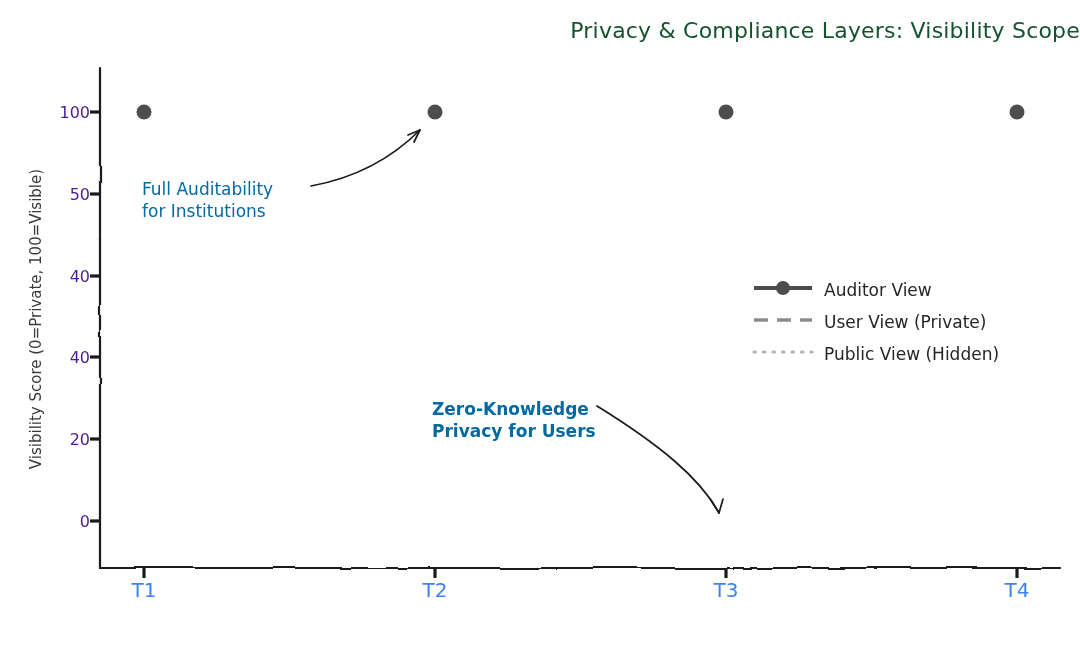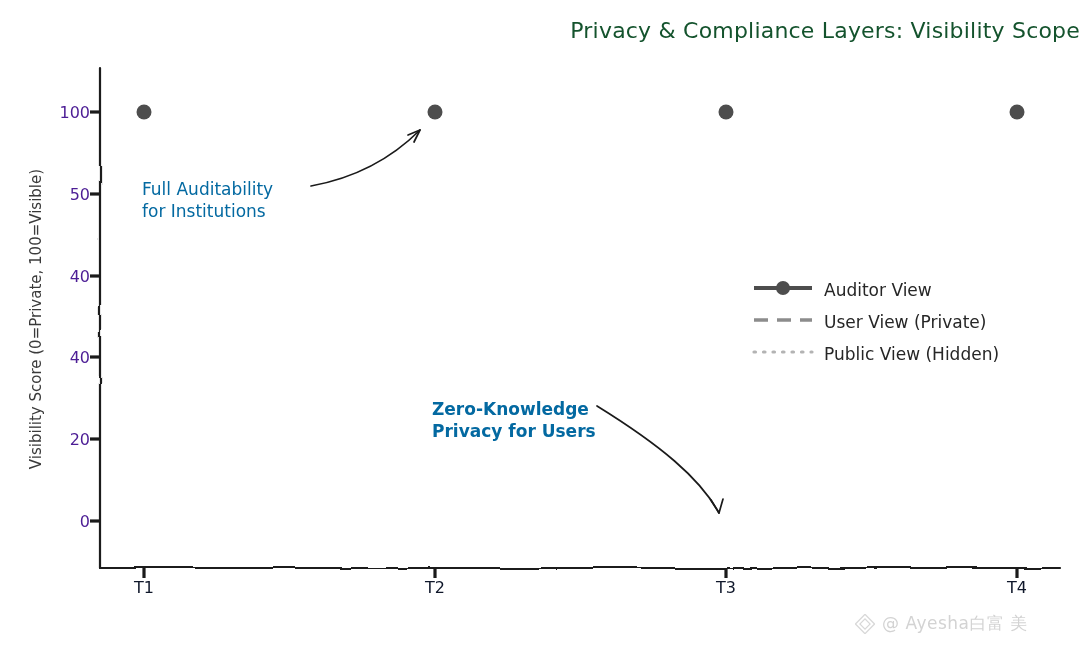--- a/index.html
+++ b/index.html
@@ -66,22 +66,22 @@
     top: 0;
     width: 70px;
     height: 654px;
   }
   .xtick {
     position: absolute;
     top: 578px;
     width: 80px;
     margin-left: -40px;
     text-align: center;
-    font-size: 16px;
-    color: #0f172a;
+    font-size: 20px;
+    color: #3b82f6;
   }
   .annotation {
     position: absolute;
     font-size: 17px;
     color: #0369a1;
     line-height: 1.28;
     white-space: pre;
     margin-top: 27px;
   }
   .legend {
@@ -246,23 +246,14 @@
       <span class="legend-sample">
         <svg width="62" height="24" viewBox="0 0 62 24">
           <line x1="2" y1="12" x2="60" y2="12" stroke="#b3b3b3" stroke-width="3.2" stroke-dasharray="1.5 8" stroke-linecap="round"></line>
         </svg>
       </span>
       <span class="legend-label">Public View (Hidden)</span>
     </div>
 
   </div>
 
-  <div class="watermark">
-    <span class="watermark-icon">
-      <svg width="20" height="20" viewBox="0 0 20 20">
-        <rect x="3.2" y="3.2" width="13.6" height="13.6" transform="rotate(45 10 10)" fill="none" stroke="#d8d8d8" stroke-width="1.4"></rect>
-        <rect x="6.4" y="6.4" width="7.2" height="7.2" transform="rotate(45 10 10)" fill="none" stroke="#d8d8d8" stroke-width="1.2"></rect>
-      </svg>
-    </span>
-    <span>@ Ayesha白富 美</span>
-  </div>
 
 </div>
 
 </body></html>

